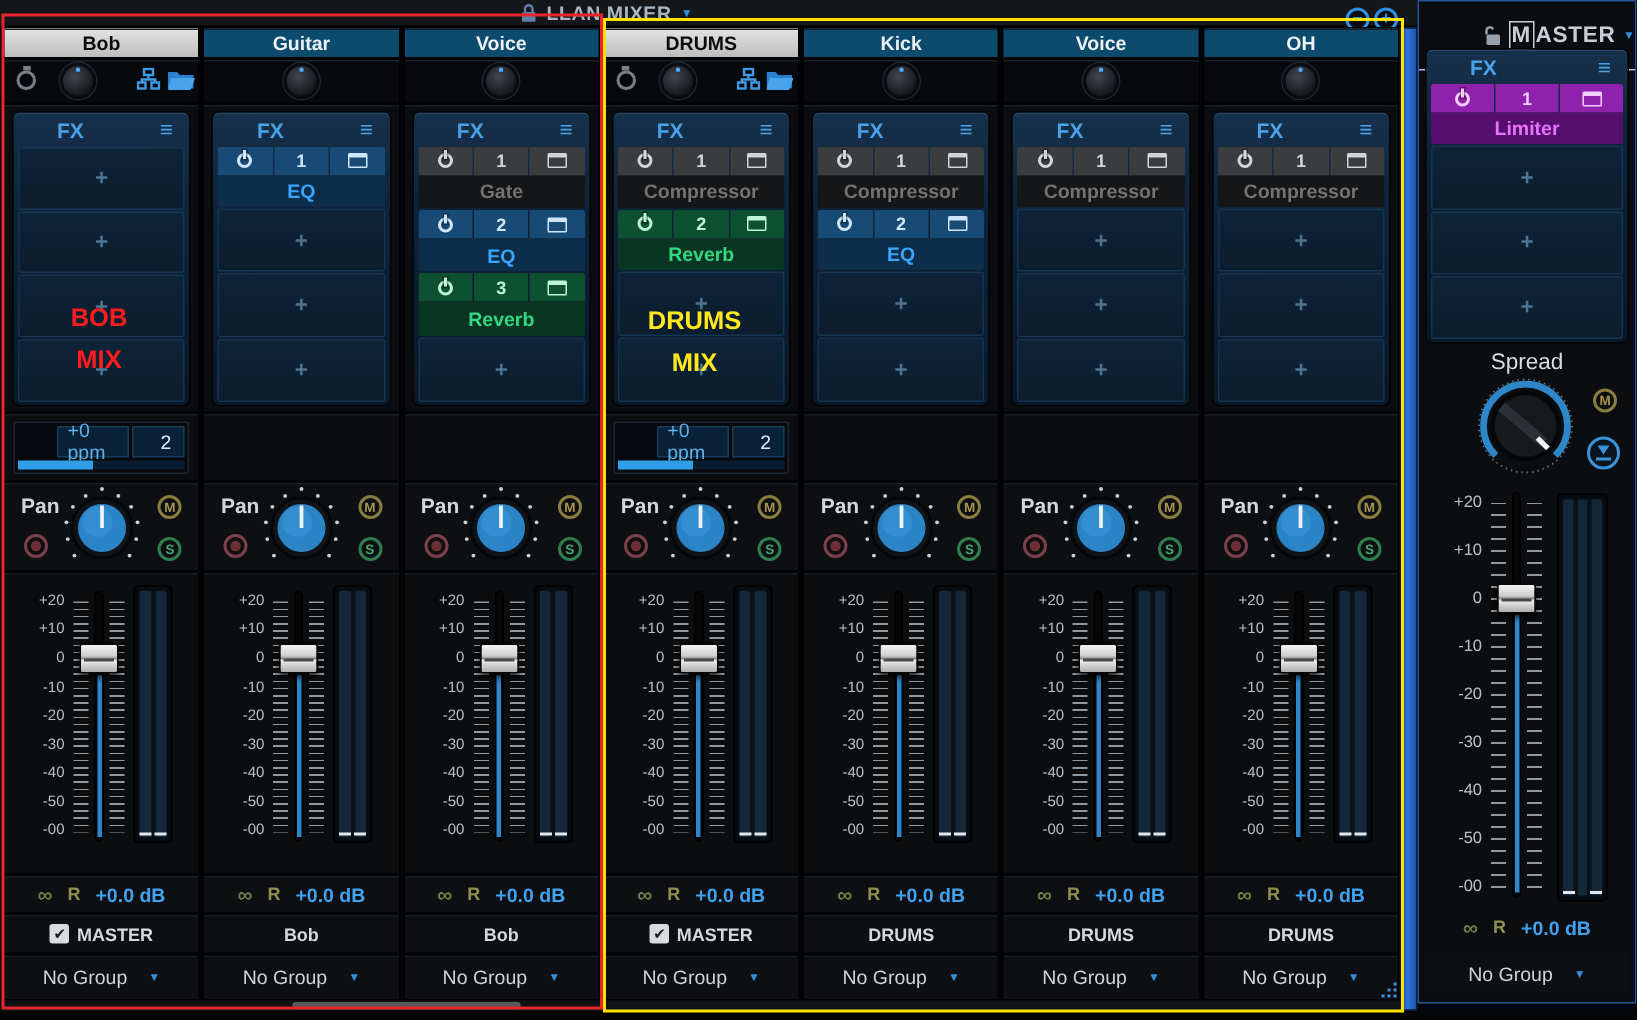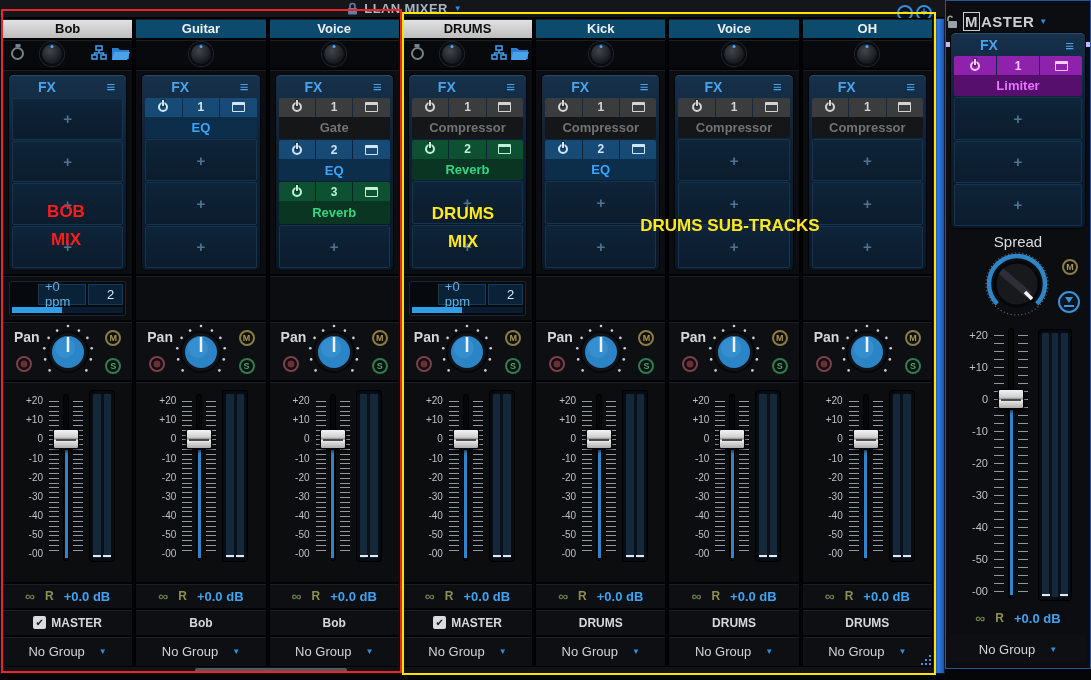--- a/index.html
+++ b/index.html
@@ -121,21 +121,21 @@
   #hthumb { position:absolute; left:193px; top:1px; width:152px; height:5px; background:#54585e; border-radius:2px; }
   #resize-grip { position:absolute; left:921px; top:655px; width:12px; height:12px; }
   #resize-grip i { position:absolute; width:2px; height:2px; background:#3f8fe0; }
 
   #vbar { position:absolute; left:933px; top:18px; width:12px; height:656px;
           background:linear-gradient(90deg,#1b4a94,#2e77e0 45%,#1d55ab); border:1px solid #0c1c36; }
 
   
   #master { position:absolute; left:945px; top:0; width:146px; height:669px; background:#0b0d10;
             border:1px solid #24579f; }
-  #m-head { height:46px; display:flex; align-items:center; justify-content:flex-start; gap:5px; border-bottom:5px solid #c4b5fd; }
+  #m-head { height:46px; display:flex; align-items:center; justify-content:flex-end; gap:5px; border-bottom:1px solid #c4b5fd; }
   #m-title { color:#c9ced4; font-size:15px; font-weight:bold; letter-spacing:.5px; }
   #m-title .boxm { border:1px solid #c9ced4; padding:0 1px; margin-right:1px; }
   #m-fxwrap { position:absolute; left:4px; top:31px; right:4px; height:199px; }
   #m-fxwrap .fx-panel { height:197px; }
   #m-spread { position:absolute; left:0; top:230px; width:144px; height:92px; }
   #spread-label { position:absolute; left:0; top:2px; width:144px; text-align:center; color:#dadcde; font-size:15px; font-weight:normal; }
   #spread-knob { position:absolute; left:38px; top:20px; }
   #m-mute { right:12px; top:28px; }
   .dmix { position:absolute; right:10px; top:60px; width:22px; height:22px; border:2px solid #3a93d8; border-radius:50%; background:#0b1520; }
   .dmix::before { content:''; position:absolute; left:50%; top:4px; transform:translateX(-50%);
@@ -1044,14 +1044,13 @@
       <span class="dd-arrow">▼</span>
     </div>
   </div>
 
   <div class="anno-box" id="anno-bob-box" style="left:1px;top:9px;width:401px;height:664px;border:2px solid #e8252a;"></div>
   <div class="anno-box" id="anno-drums-box" style="left:402px;top:12px;width:534px;height:663px;border:2px solid #ffe400;"></div>
   <div class="anno-text" style="left: 20px; top: 202px; width: 92px; color: rgb(255, 28, 28);">BOB</div>
   <div class="anno-text" style="left: 20px; top: 230px; width: 92px; color: rgb(255, 28, 28);">MIX</div>
   <div class="anno-text" style="left: 417px; top: 204px; width: 92px; color: rgb(255, 232, 30);">DRUMS</div>
   <div class="anno-text" style="left: 417px; top: 232px; width: 92px; color: rgb(255, 232, 30);">MIX</div>
-  <div class="anno-text" style="left: 630px; top: 216px; width: 200px; color: rgb(255, 232, 30);">DRUMS SUB-TRACKS</div>
 </div>
 
 </body></html>

